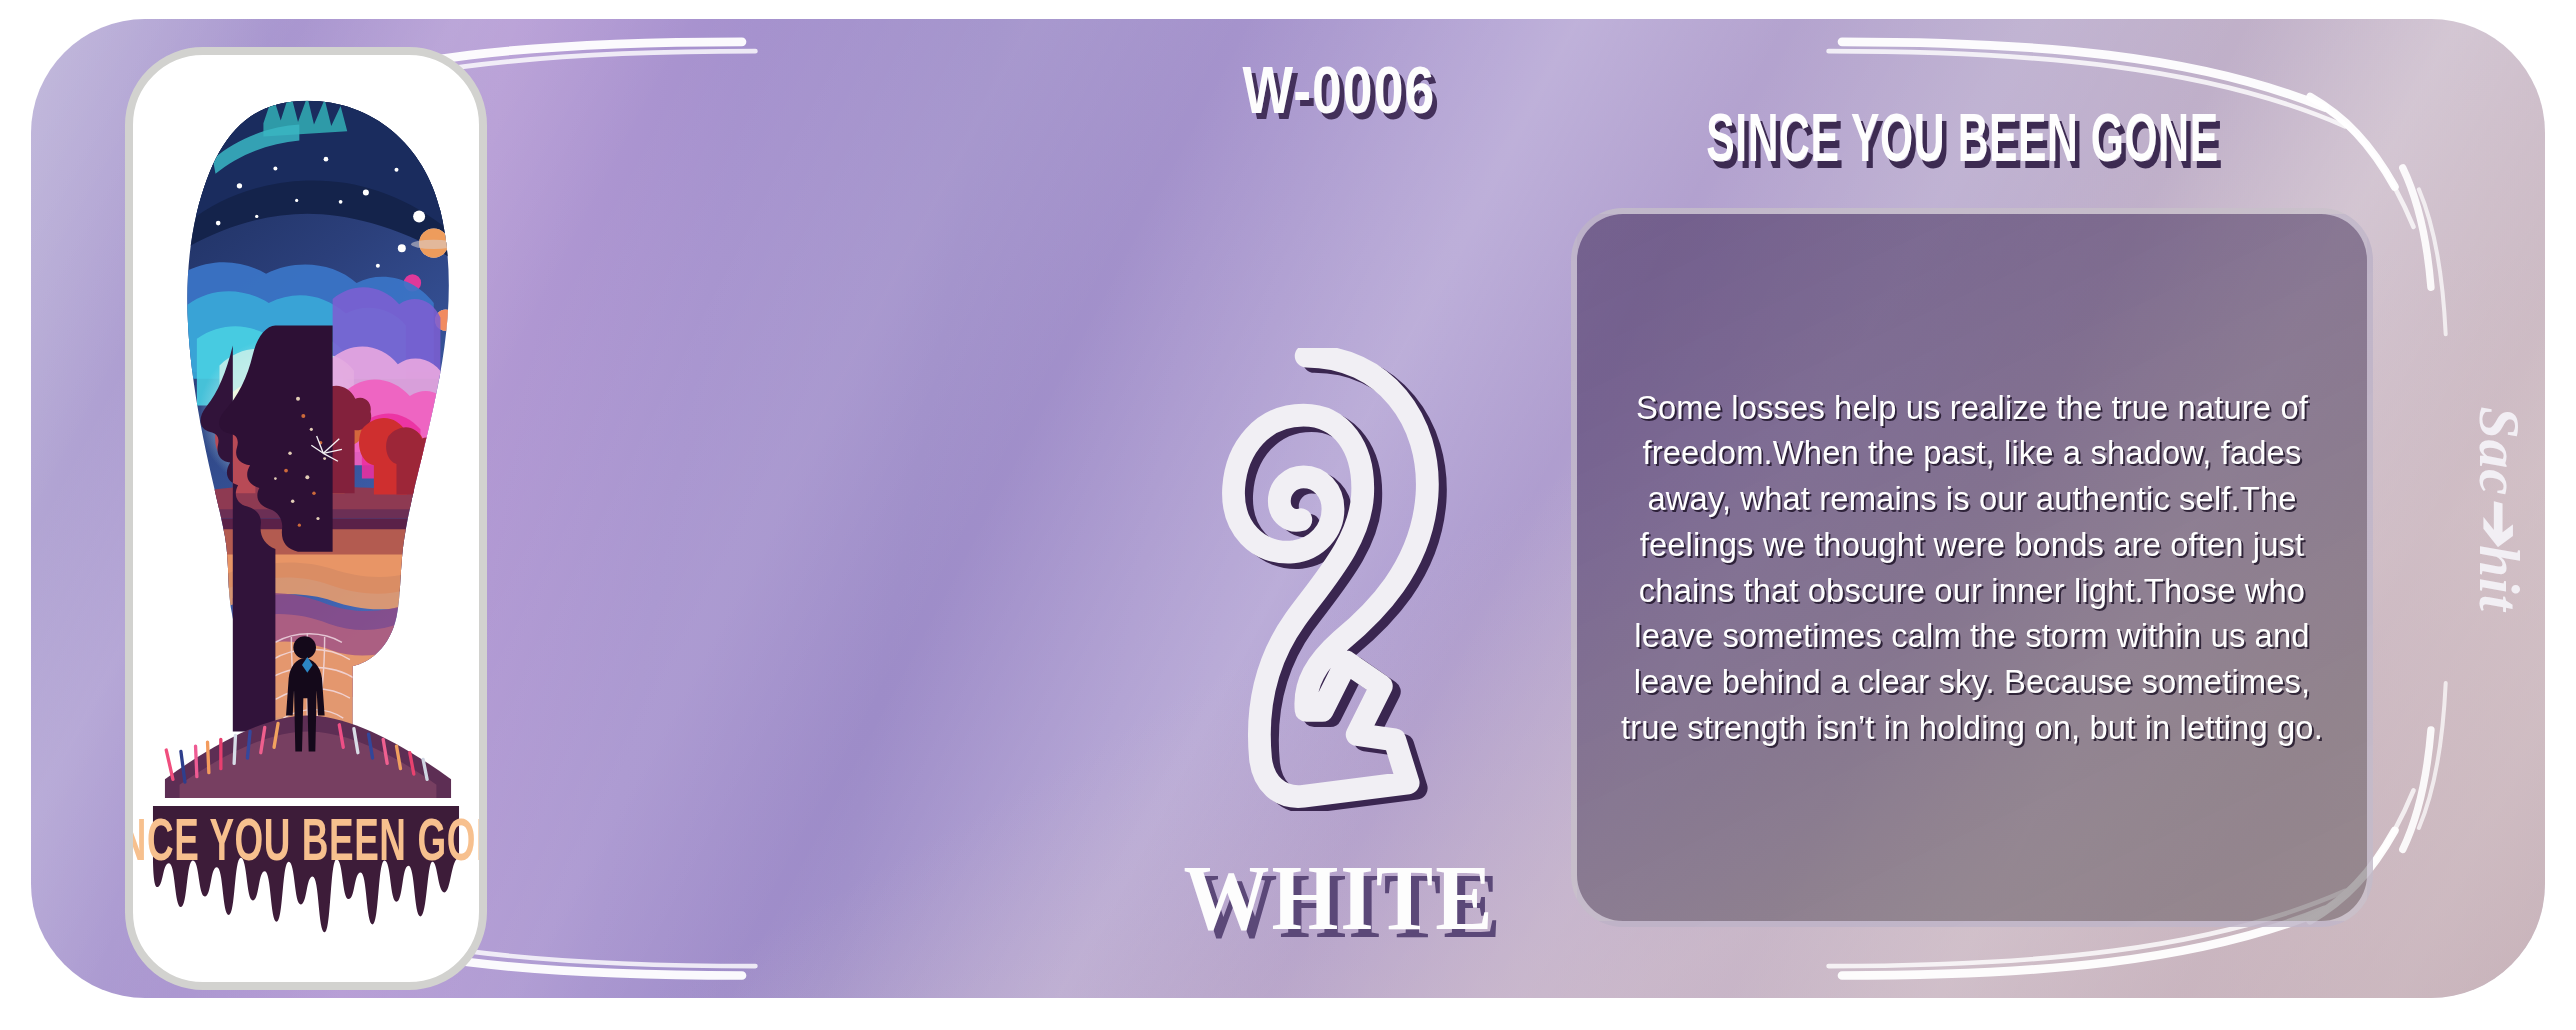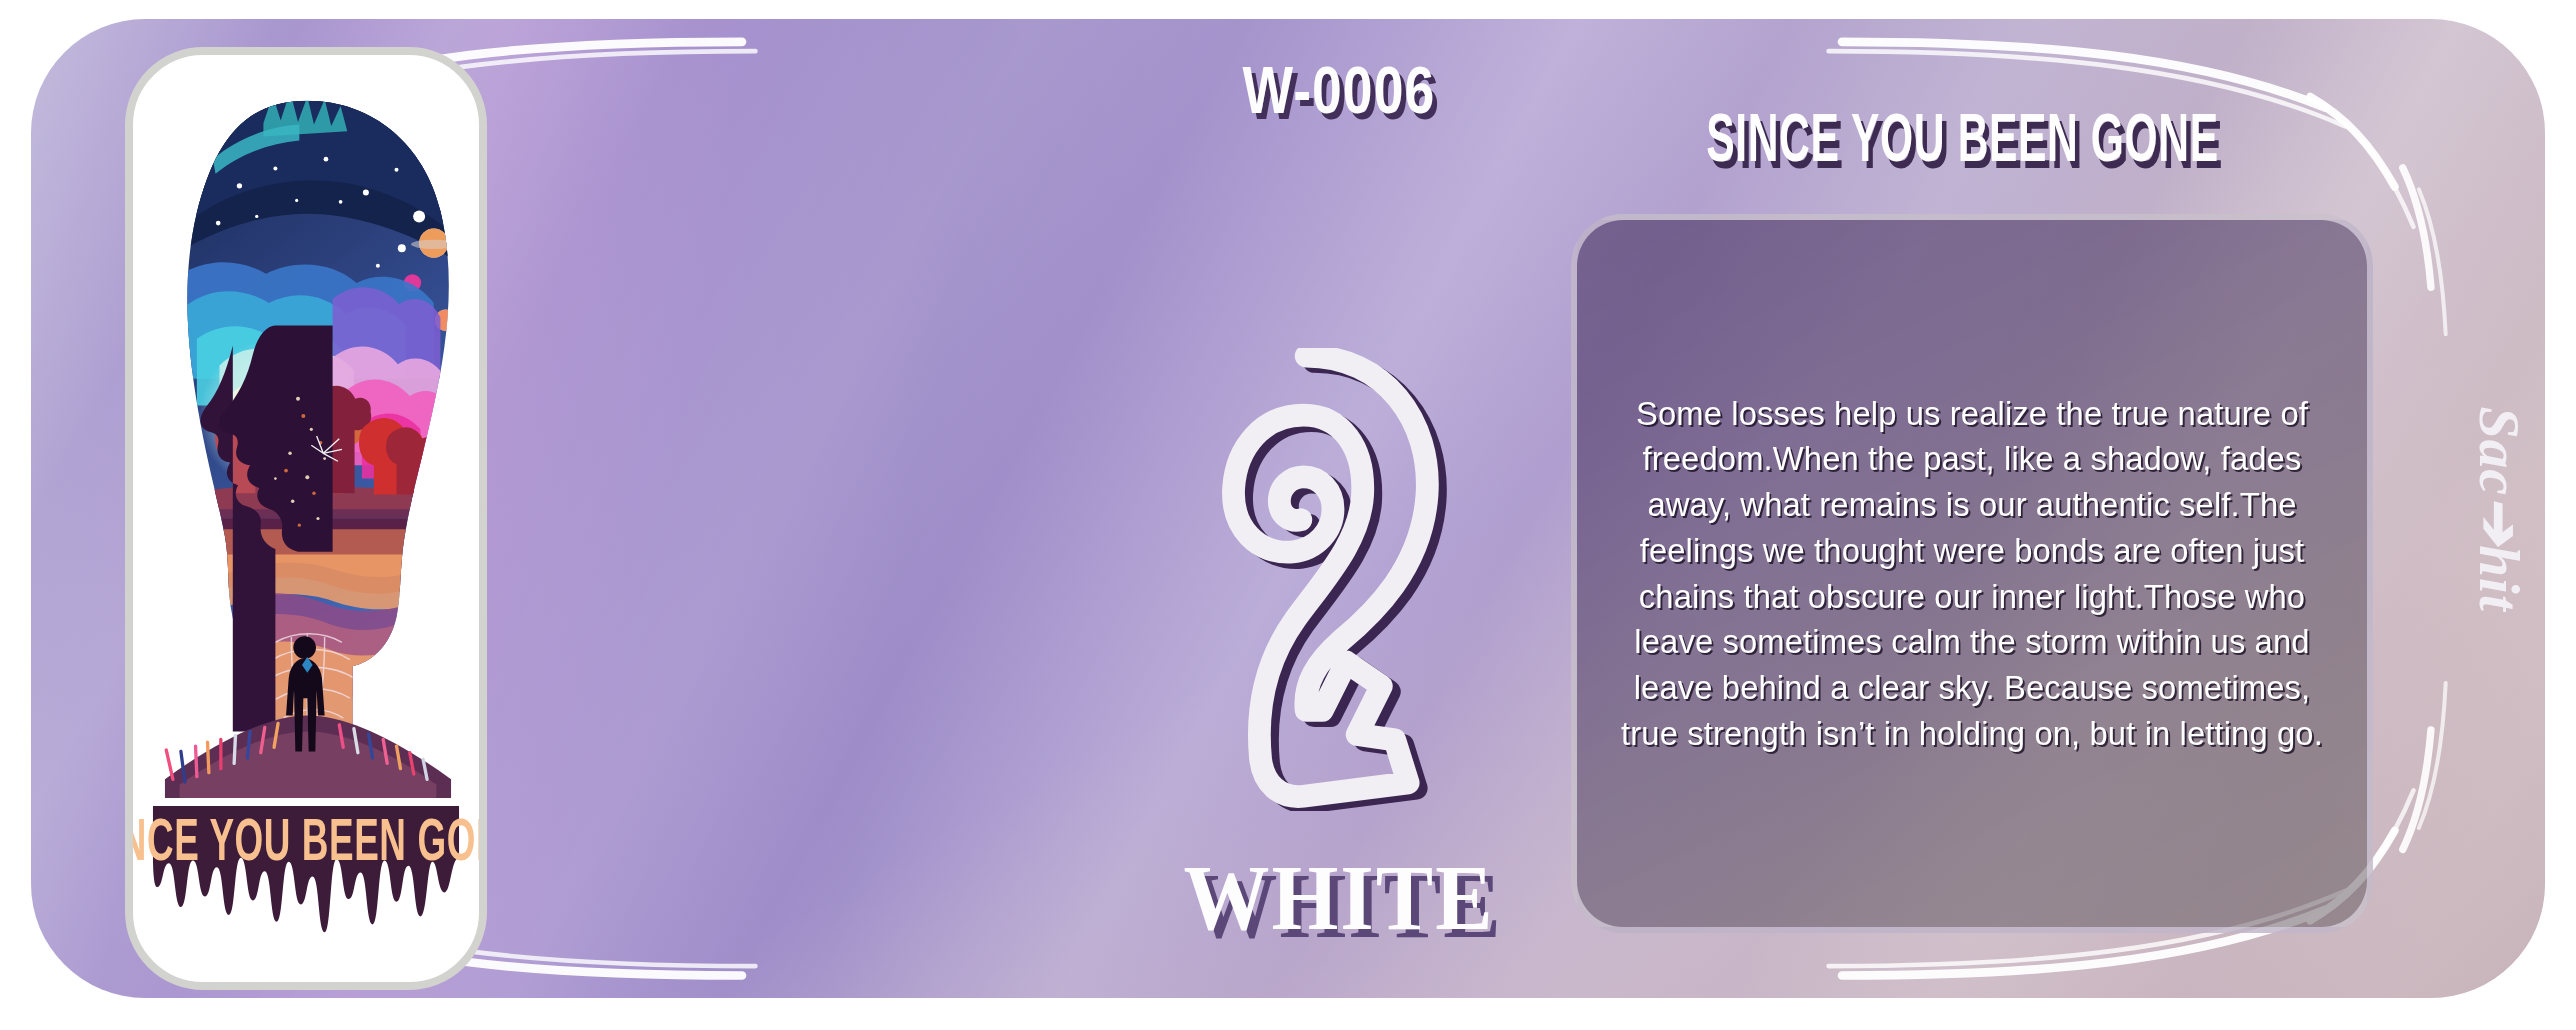--- a/index.html
+++ b/index.html
@@ -75,21 +75,21 @@
   .design-title {
     position:absolute; left:1529px; top:79px; width:805px; text-align:center;
     z-index:9;
     font-family:"Liberation Sans", sans-serif;
     font-weight:700; font-size:52px; letter-spacing:0.7px;
     color:#fefefe;
     transform:scaleX(.82) scaleY(1.32); transform-origin:center top;
     text-shadow:5.4px 5.4px 0 #3d2b52;
   }
   .desc-panel {
-    position:absolute; left:1540px; top:195px; width:802px; height:719px;
+    position:absolute; left:1540px; top:189px; width:802px; height:719px;
     z-index:9;
     border-radius:52px;
     border:6px solid rgba(232,226,238,.62);
     background:linear-gradient(155deg,
         rgba(72,50,96,.60) 0%,
         rgba(78,58,100,.57) 30%,
         rgba(84,70,96,.55) 58%,
         rgba(96,86,96,.54) 80%,
         rgba(104,94,98,.53) 100%);
     display:flex; align-items:center; justify-content:center;

